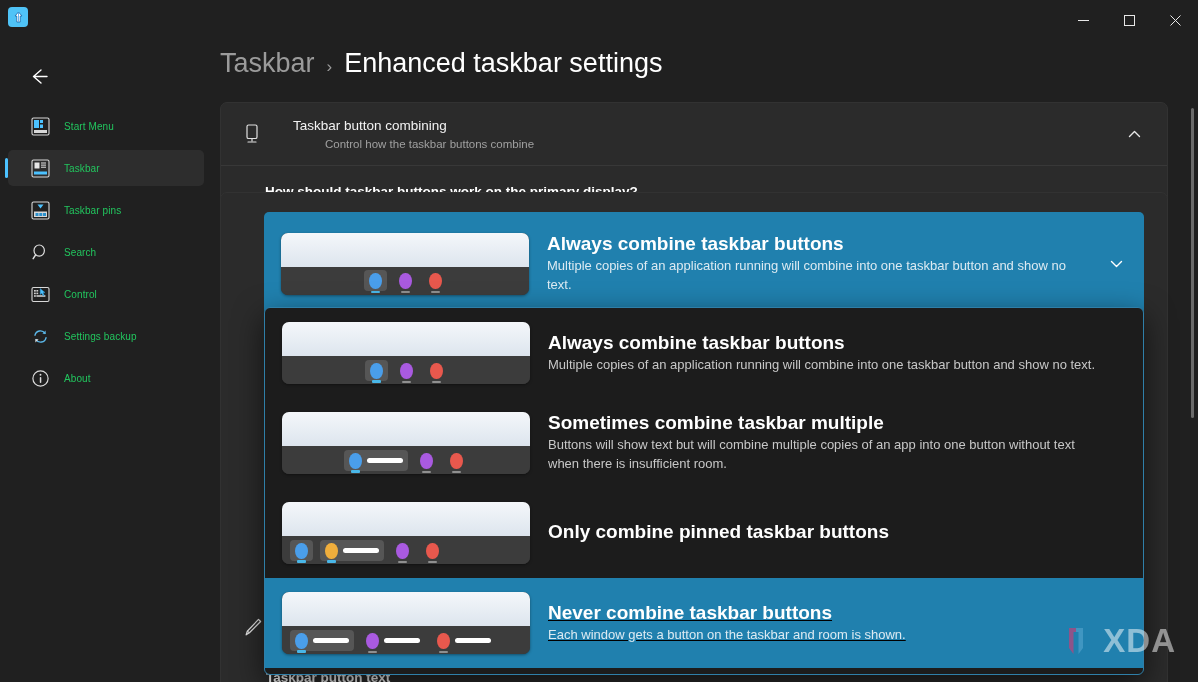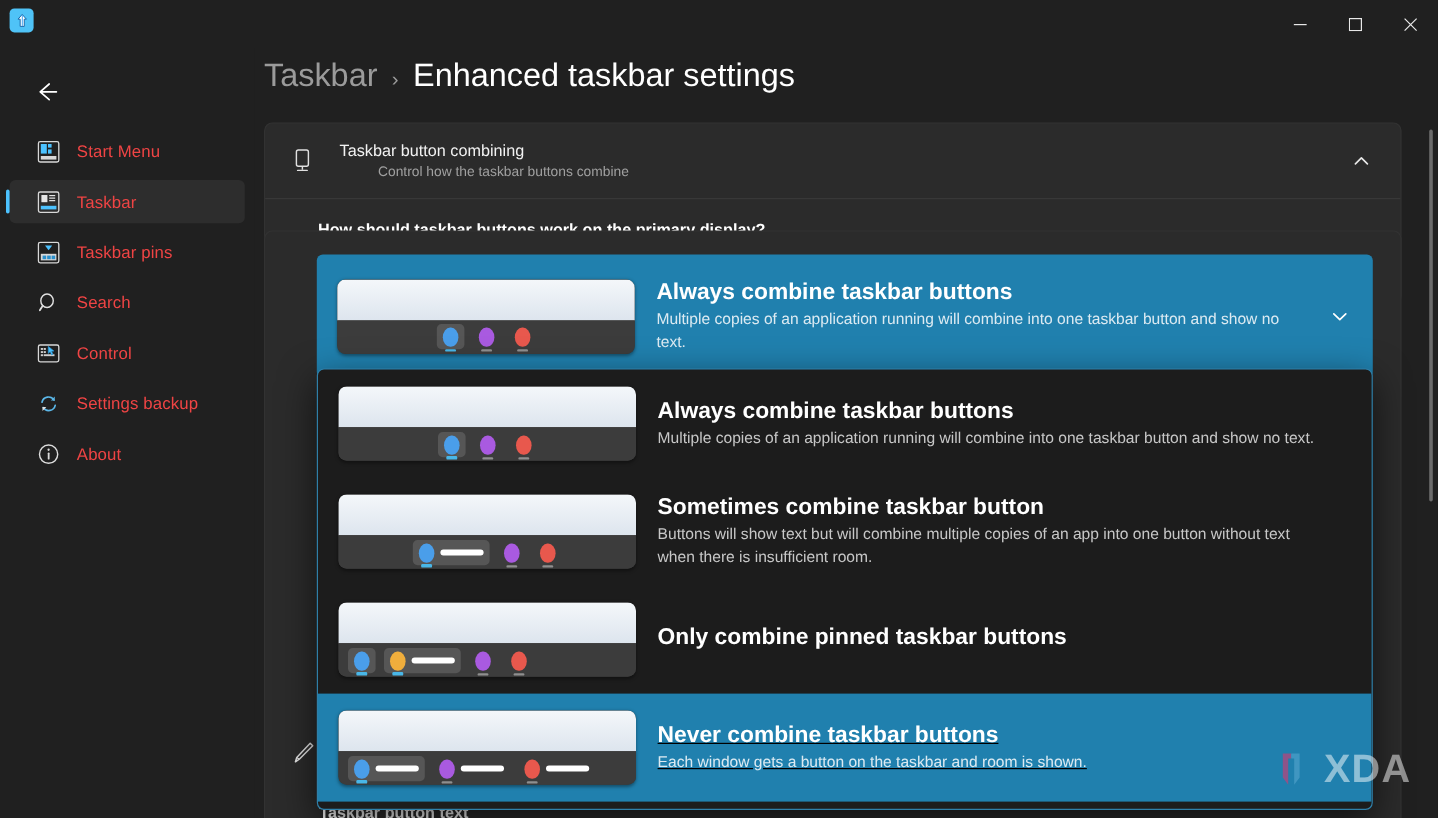--- a/index.html
+++ b/index.html
@@ -74,22 +74,22 @@
     width: 3px; height: 20px;
     border-radius: 2px;
     background: #4cc2ff;
   }
   .nav-ico {
     width: 20px; height: 20px;
     display: flex; align-items: center; justify-content: center;
     flex: 0 0 20px;
   }
   .nav-label {
-    font-size: 14px;
-    color: #ef4444;
+    font-size: 10px;
+    color: #22c55e;
     letter-spacing: 0.1px;
   }
 
   
   .content {
     position: absolute; left: 212px; top: 40px;
     width: 986px; height: 642px;
     overflow: hidden;
   }
   .breadcrumb {
@@ -111,21 +111,21 @@
     position: absolute; left: 8px;
     width: 948px;
     background: #2b2b2b;
     border: 1px solid #323232;
     border-radius: 7px;
   }
   .card-header {
     display: flex; align-items: center;
     height: 62px;
     padding: 0 16px 0 18px;
-    gap: 18px;
+    gap: 28px;
   }
   .card-ico {
     width: 26px; height: 26px; flex: 0 0 26px;
     display: flex; align-items: center; justify-content: center;
     color: #e0e0e0;
   }
   .card-texts { flex: 1 1 auto; }
   .card-title { font-size: 13.5px; color: #f2f2f2; line-height: 18px; }
   .card-sub { font-size: 11.5px; color: #a0a0a0; line-height: 16px; margin-top: 1px; margin-left: 32px; }
   .card-chevron {
@@ -516,21 +516,21 @@
           </div>
           <div class="tb-btn">
             <span class="tb-dot" style="background:#a95ae0"></span>
           </div>
           <div class="tb-btn">
             <span class="tb-dot" style="background:#e8584d"></span>
           </div>
         </div>
       </div>
       <div class="opt-text">
-        <div class="opt-title">Sometimes combine taskbar button</div>
+        <div class="opt-title">Sometimes combine taskbar multiple</div>
         <div class="opt-desc">Buttons will show text but will combine multiple copies of an app into one button without text when there is insufficient room.</div>
       </div>
     </div>
 
     <div class="dd-item">
       <div class="thumb">
         <div class="thumb-top"></div>
         <div class="thumb-bar left">
           <div class="tb-btn active">
             <span class="tb-dot sel" style="background:#4a9eea"></span>

